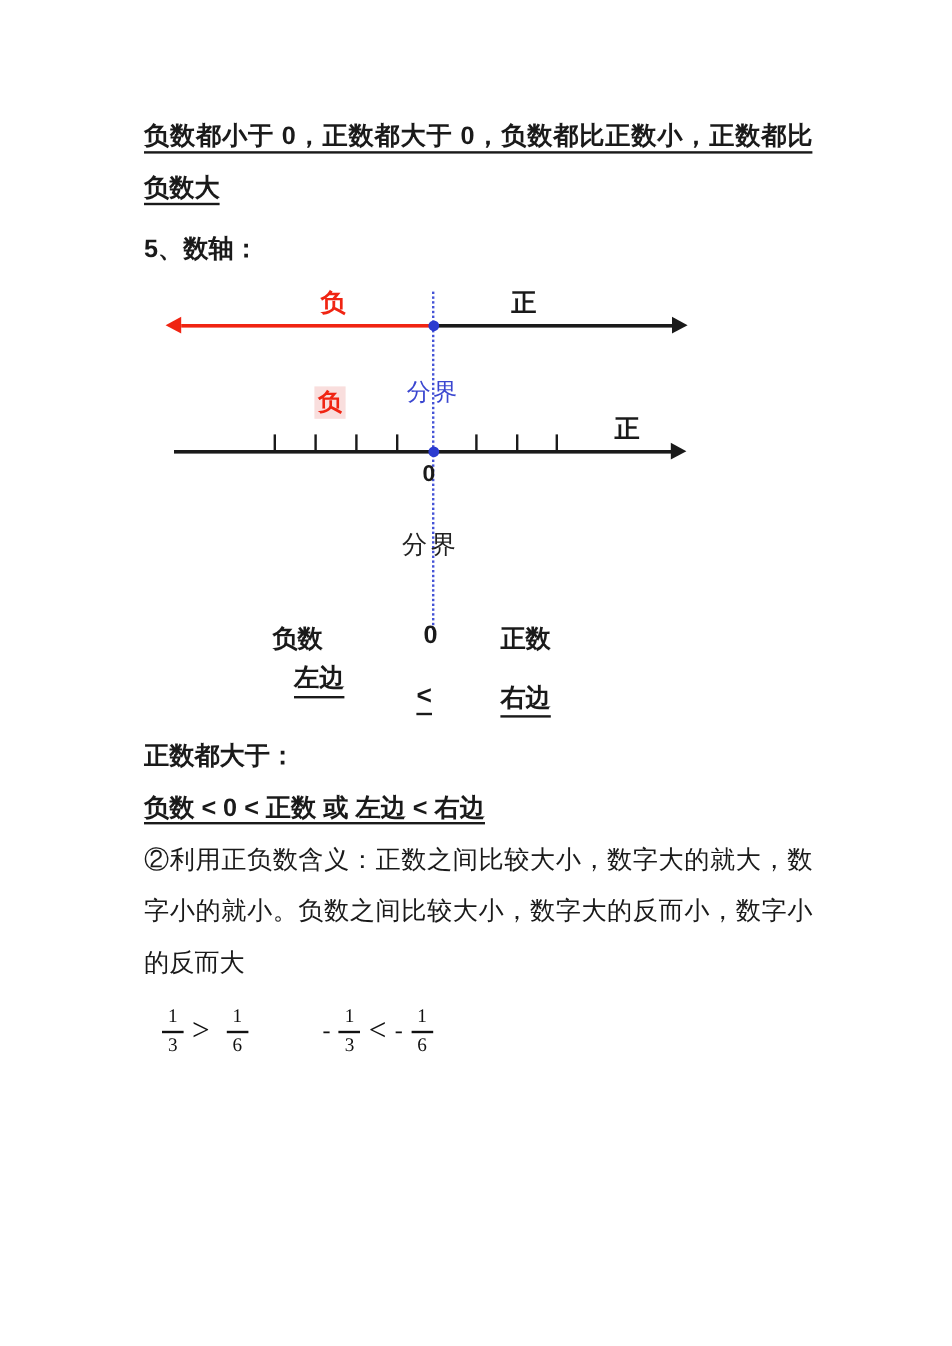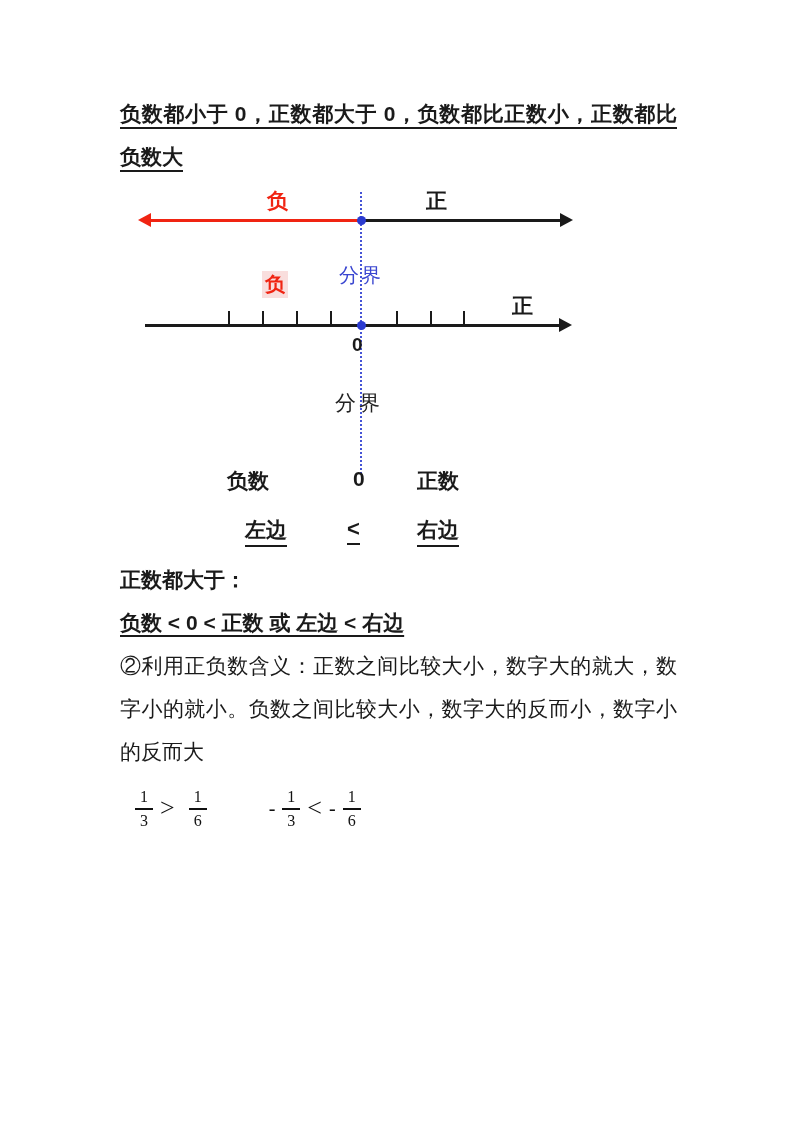--- a/index.html
+++ b/index.html
@@ -52,20 +52,21 @@
   .op { font-size:26px; }
   .sign { font-size:20px; }
 </style>
 </head>
 <body>
 
 <div class="page">
 
   <p class="para rule-head justify">负数都小于 0，正数都大于 0，负数都比正数小，正数都比负数大</p>
 
+  <p class="para sec5">5、数轴：</p>
 
   <div class="diagram">
 
     <div class="vline"></div>
 
     <span class="lbl red" style="left:267px;top:1px">负</span>
     <span class="lbl" style="left:426px;top:1px">正</span>
     <div class="arrow-l" style="left:138px;top:27px"></div>
     <div class="hline-red" style="left:151px;top:33px;width:210px"></div>
     <div class="hline" style="left:361px;top:33px;width:202px"></div>
@@ -87,21 +88,21 @@
     <div class="arrow-r" style="left:559px;top:132px"></div>
     <div class="dot" style="left:357px;top:135px"></div>
     <span class="lbl" style="left:352px;top:148px;font-size:19px">0</span>
 
     <span class="lbl thin" style="left:335px;top:203px">分界</span>
 
     <span class="lbl" style="left:227px;top:281px">负数</span>
     <span class="lbl" style="left:353px;top:281px">0</span>
     <span class="lbl" style="left:417px;top:281px">正数</span>
 
-    <span class="lbl ul" style="left:245px;top:330px">左边</span>
+    <span class="lbl ul" style="left:245px;top:314px">左边</span>
     <span class="lbl ul" style="left:347px;top:330px;font-size:22px">&lt;</span>
     <span class="lbl ul" style="left:417px;top:330px">右边</span>
   </div>
 
 
   <p class="para">正数都大于：</p>
 
   <p class="para method-rule">负数 &lt; 0 &lt; 正数 或 左边 &lt; 右边</p>
 
   <p class="para body-para justify"><span class="blabel">②利用正负数含义：</span><span>正数之间比较大小，数字大的就大，数字小的就小。负数之间比较大小，数字大的反而小，数字小的反而大</span></p>

